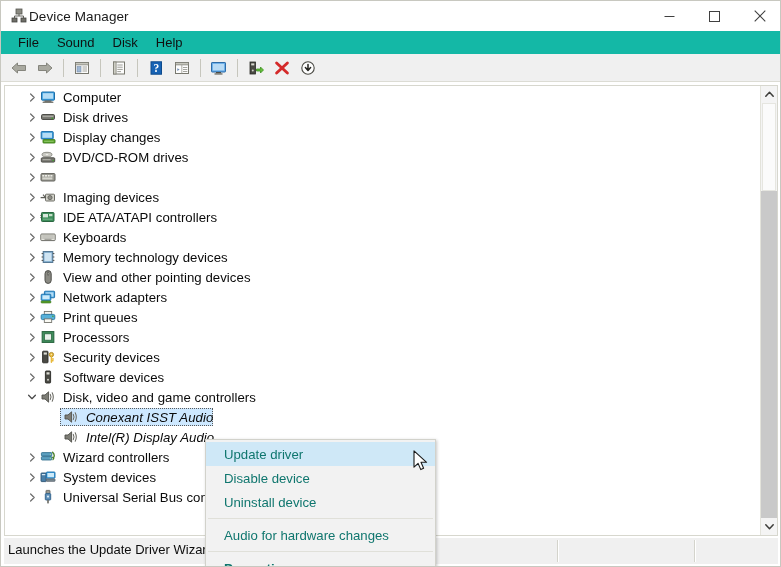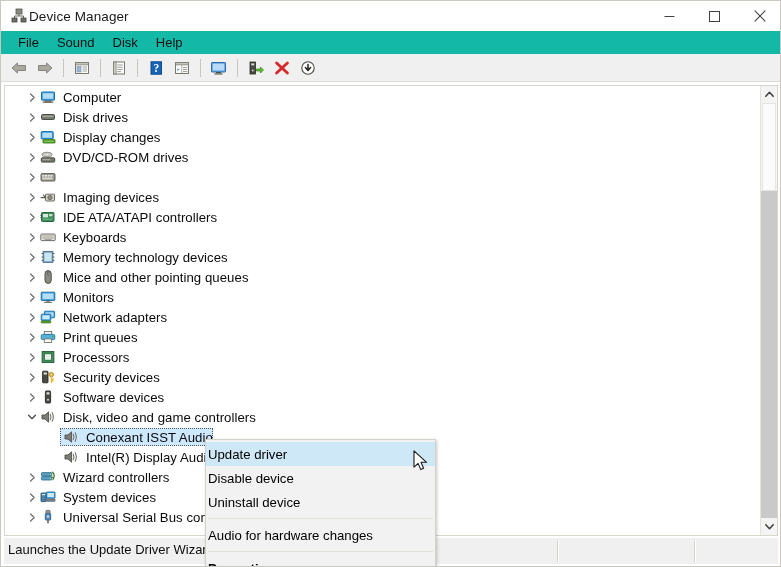--- a/index.html
+++ b/index.html
@@ -152,21 +152,21 @@
     flex: 0 0 auto;
     position: relative;
     margin-right: 7px;
   }
   .tree-label {
     font-size: 13.2px;
     color: #0a0a0a;
     letter-spacing: 0.05px;
   }
   .lvl0 { padding-left: 19px; align-items: center; }
-  .lvl1 { padding-left: 58px; }
+  .lvl1 { padding-left: 58px; font-style: italic; }
   .selrow .selbox {
     background: #cde8ff;
     border: 1px dotted #5a5a5a;
     position: absolute;
     left: 55px;
     top: 1px;
     height: 18px;
     box-sizing: border-box;
   }
   .selrow .tree-icon, .selrow .tree-label { position: relative; z-index: 2; }
@@ -249,23 +249,23 @@
     box-sizing: border-box;
     padding: 2px 0 2px 0;
     z-index: 40;
     overflow: hidden;
     height: 129px;
   }
   .ctx-item {
     height: 24px;
     display: flex;
     align-items: center;
-    padding-left: 2px;
+    padding-left: 18px;
     font-size: 13.2px;
-    color: #000000;
+    color: #0f766e;
     white-space: nowrap;
   }
   .ctx-item.hilite {
     background: #cfe8f7;
   }
   .ctx-item.bold { font-weight: bold; }
   .ctx-sep {
     height: 1px;
     background: #e0e0d9;
     margin: 4px 2px 4px 2px;
@@ -577,39 +577,23 @@
               <path d="M2.6 1 L6.2 4.5 L2.6 8" stroke="#6a6a6a" stroke-width="1.2" fill="none" stroke-linecap="round" stroke-linejoin="round"></path>
             </svg>
         </span>
         <span class="tree-icon">
           <svg width="16" height="16" viewBox="0 0 16 16">
             <rect x="5" y="1.6" width="6.2" height="12.8" rx="3.1" fill="#8a8a83" stroke="#4f4f4a" stroke-width="1"></rect>
             <path d="M8.1 2.6 L8.1 6.4" stroke="#3c3c38" stroke-width="0.9"></path>
             <rect x="7.5" y="3.4" width="1.3" height="2.3" rx="0.6" fill="#dedeD6" stroke="#4f4f4a" stroke-width="0.6"></rect>
           </svg>
         </span>
-        <span class="tree-label">Mice and other pointing queues</span>
-      </div>
-
-      <div class="tree-row lvl0">
-        <span class="twisty">
-          <svg width="9" height="9" viewBox="0 0 9 9">
-              <path d="M2.6 1 L6.2 4.5 L2.6 8" stroke="#6a6a6a" stroke-width="1.2" fill="none" stroke-linecap="round" stroke-linejoin="round"></path>
-            </svg>
-        </span>
-        <span class="tree-icon">
-          <svg width="16" height="16" viewBox="0 0 16 16">
-            <rect x="1.2" y="3.2" width="13.6" height="8.2" rx="0.8" fill="#3ca0e0" stroke="#1d6ea8" stroke-width="1"></rect>
-            <rect x="2.5" y="4.5" width="11" height="5.6" fill="#b5ddf5"></rect>
-            <rect x="6.3" y="11.4" width="3.4" height="1.3" fill="#5a5a55"></rect>
-            <rect x="4" y="12.7" width="8" height="1.2" rx="0.5" fill="#7d7d76"></rect>
-          </svg>
-        </span>
-        <span class="tree-label">Monitors</span>
-      </div>
+        <span class="tree-label">View and other pointing devices</span>
+      </div>
+
 
       <div class="tree-row lvl0">
         <span class="twisty">
           <svg width="9" height="9" viewBox="0 0 9 9">
               <path d="M2.6 1 L6.2 4.5 L2.6 8" stroke="#6a6a6a" stroke-width="1.2" fill="none" stroke-linecap="round" stroke-linejoin="round"></path>
             </svg>
         </span>
         <span class="tree-icon">
           <svg width="16" height="16" viewBox="0 0 16 16">
             <rect x="4.4" y="2.2" width="10.2" height="6.6" rx="0.7" fill="#3ca0e0" stroke="#1d6ea8" stroke-width="0.9"></rect>

